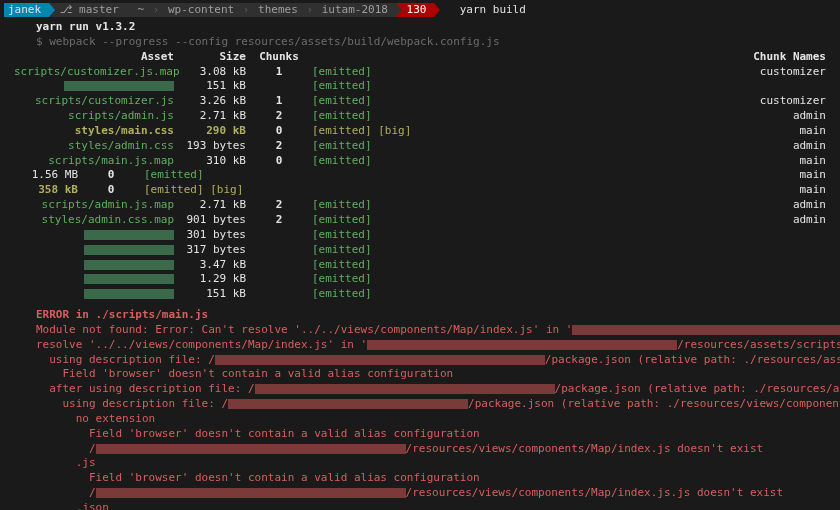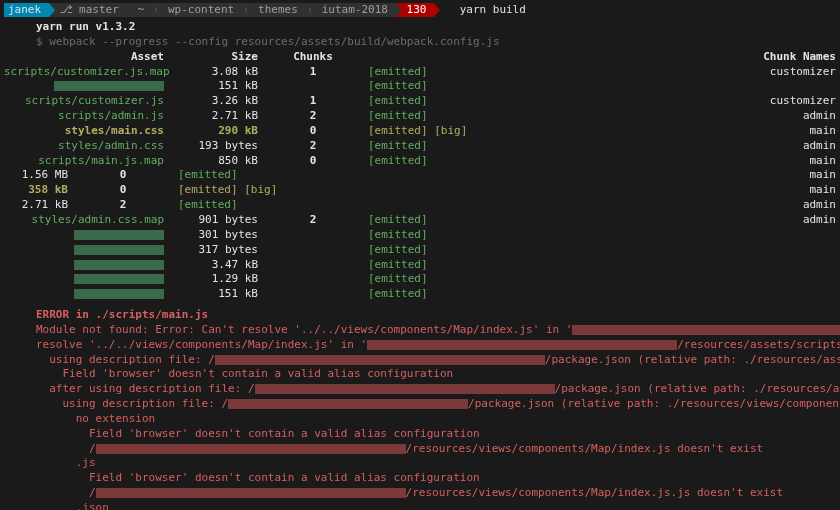--- a/index.html
+++ b/index.html
@@ -51,21 +51,21 @@
   .crumb .arrow-sep { color: #5a5a5a; margin: 0 2px; }
   .line { white-space: pre; padding: 0 4px; margin-left: 32px; }
   .green { color: #5faf5f; }
   .white { color: #e4e4e4; }
   .yellow { color: #afaf5f; }
   .red { color: #d75f5f; }
   .dim { color: #6c6c6c; }
   .bold { font-weight: bold; }
   .redact-g { display:inline-block; background:#3a6a4a; height:10px; vertical-align:middle; }
   .redact-r { display:inline-block; background:#7a3a3a; height:10px; vertical-align:middle; }
-  .table-row { display:flex; padding: 0 4px; gap: 22px; }
+  .table-row { display:flex; padding: 0 14px; }
   .c-asset { width: 160px; text-align: right; padding-right: 8px; }
   .c-size { width: 64px; text-align: right; padding-right: 8px; }
   .c-chunks { width: 50px; text-align: center; padding-right: 8px; }
   .c-emit { width: 106px; text-align: left; }
   .c-names { flex: 1; text-align: right; }
 </style>
 </head>
 <body>
 
 <div class="breadcrumb">
@@ -133,38 +133,39 @@
     </div>
     <div class="table-row">
       <span class="c-asset green">styles/admin.css</span>
       <span class="c-size white">193 bytes</span>
       <span class="c-chunks white bold">2</span>
       <span class="c-emit green">[emitted]</span>
       <span class="c-names white">admin</span>
     </div>
     <div class="table-row">
       <span class="c-asset green">scripts/main.js.map</span>
-      <span class="c-size white">850 kB</span>
+      <span class="c-size white">310 kB</span>
       <span class="c-chunks white bold">0</span>
       <span class="c-emit green">[emitted]</span>
       <span class="c-names white">main</span>
     </div>
     <div class="table-row">
       <span class="c-size white">1.56 MB</span>
       <span class="c-chunks white bold">0</span>
       <span class="c-emit green">[emitted]</span>
       <span class="c-names white">main</span>
     </div>
     <div class="table-row">
       <span class="c-size yellow bold">358 kB</span>
       <span class="c-chunks white bold">0</span>
       <span class="c-emit yellow">[emitted]  [big]</span>
       <span class="c-names white">main</span>
     </div>
     <div class="table-row">
+      <span class="c-asset green">scripts/admin.js.map</span>
       <span class="c-size white">2.71 kB</span>
       <span class="c-chunks white bold">2</span>
       <span class="c-emit green">[emitted]</span>
       <span class="c-names white">admin</span>
     </div>
     <div class="table-row">
       <span class="c-asset green">styles/admin.css.map</span>
       <span class="c-size white">901 bytes</span>
       <span class="c-chunks white bold">2</span>
       <span class="c-emit green">[emitted]</span>

